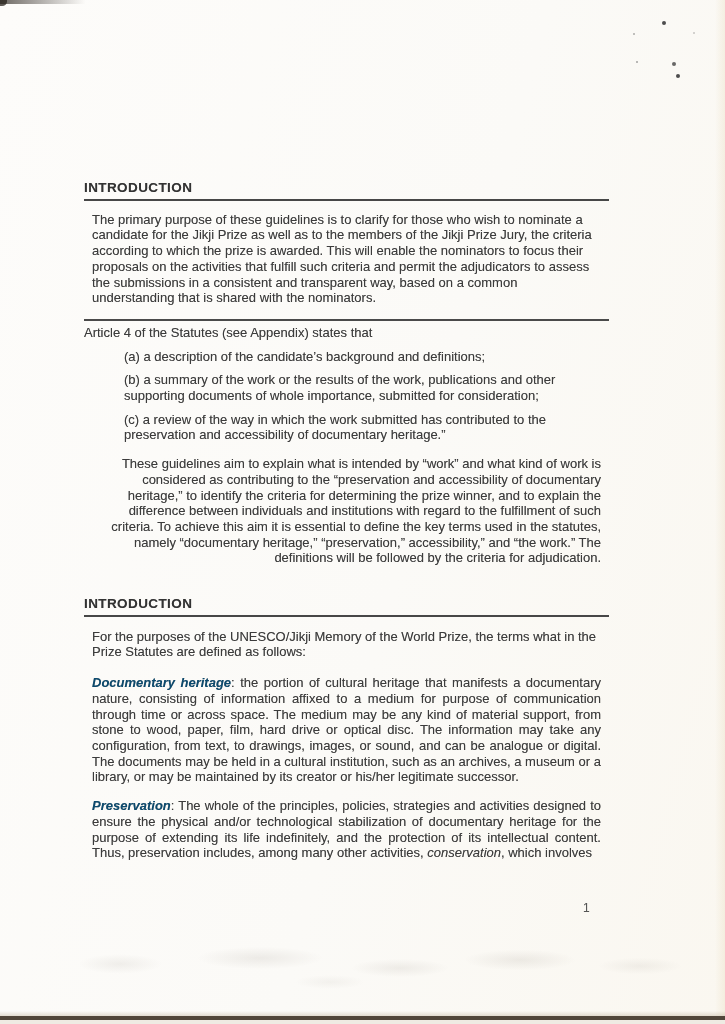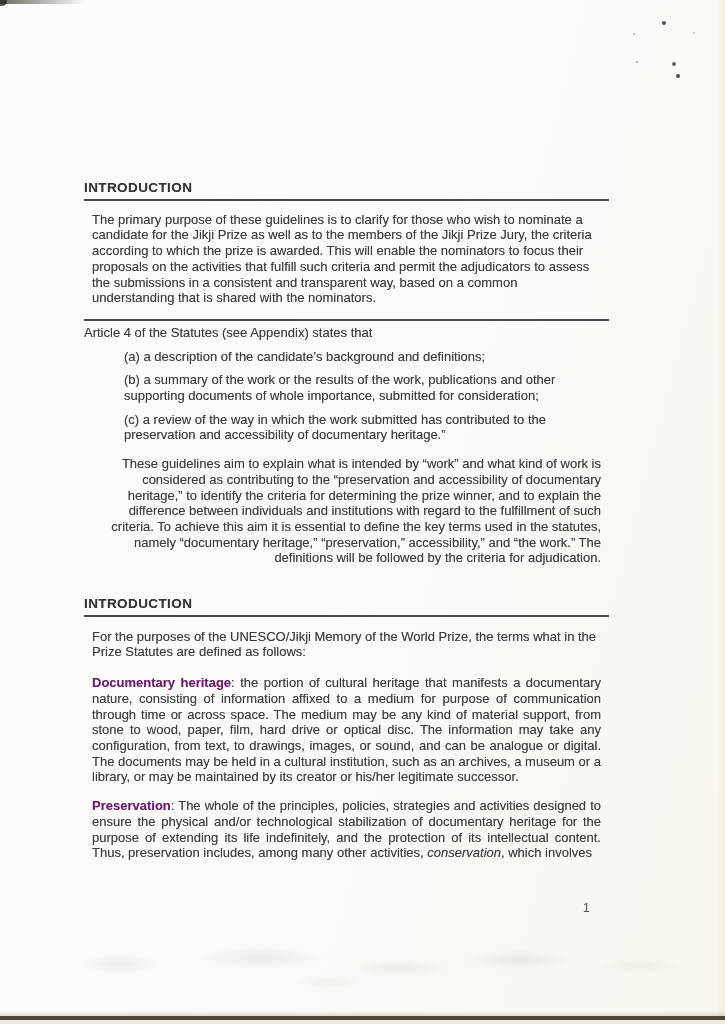--- a/index.html
+++ b/index.html
@@ -19,21 +19,21 @@
     border-bottom:2px solid #474747;padding-bottom:3px;margin:0 0 11px 0;
   }
   .h-gap{margin-top:30px;}
   .para{margin:8px;}
   .m12{margin-top:12px;} .m13{margin-top:13px;text-align:right;} .m15{margin-top:15px;}
   .rule-lead{
     margin-top:13px;border-top:2px solid #4a4a4a;padding-top:4px;
   }
   .indent{margin-left:40px;}
   .just{text-align:justify;}
-  .just b{color:#701a75;}
+  .just b{color:#0c4a6e;font-style:italic;}
   .pagenum{
     position:absolute;left:583px;top:901px;font-size:12px;color:#555;
     text-shadow:0 0 .5px rgba(90,90,90,.5);
   }
   
   .edge-top-left{
     position:absolute;top:0;left:0;width:95px;height:4px;
     background:linear-gradient(to right,rgba(48,42,36,.7),rgba(48,42,36,0) 90%);
   }
   .corner-dot{

